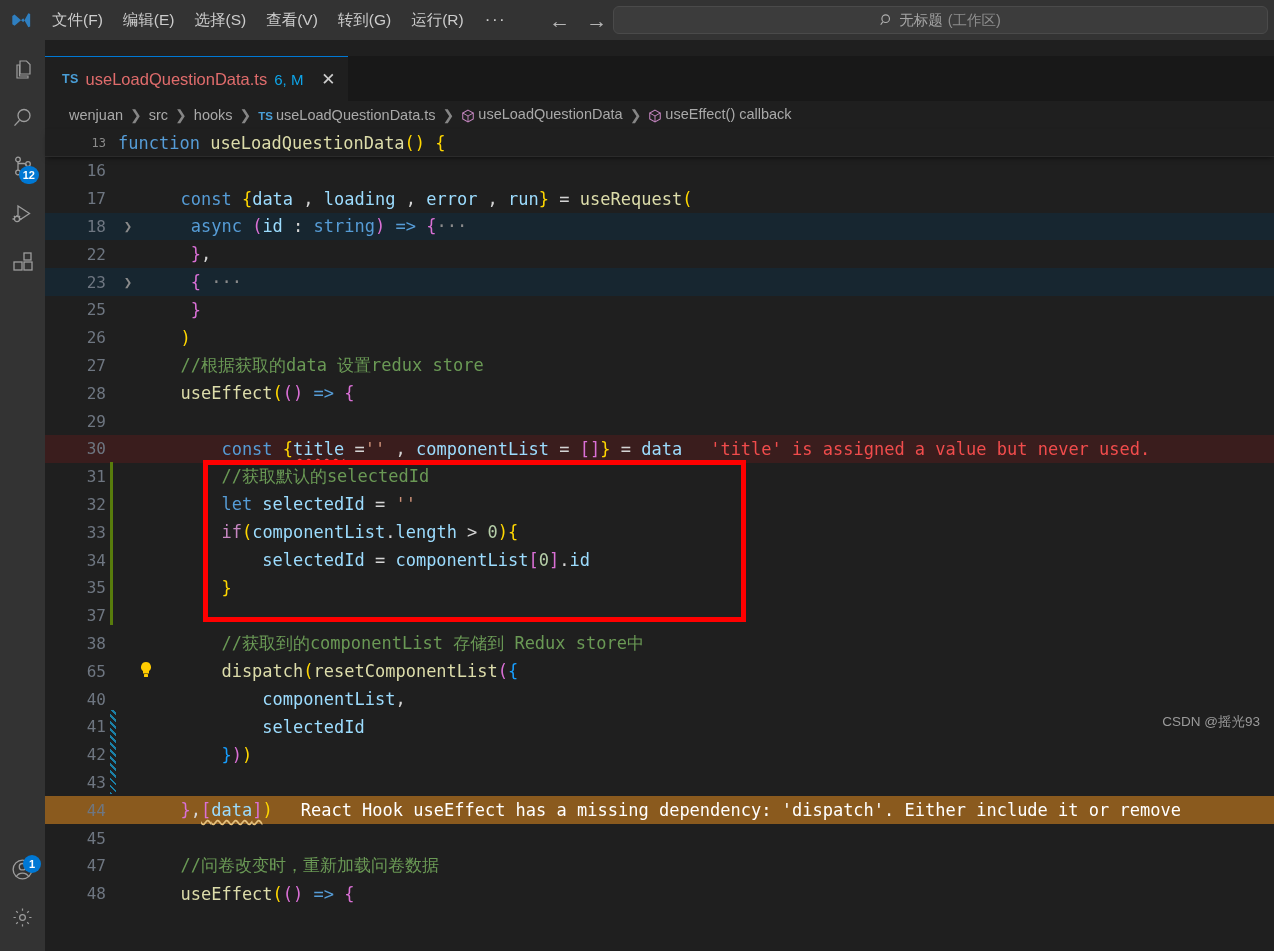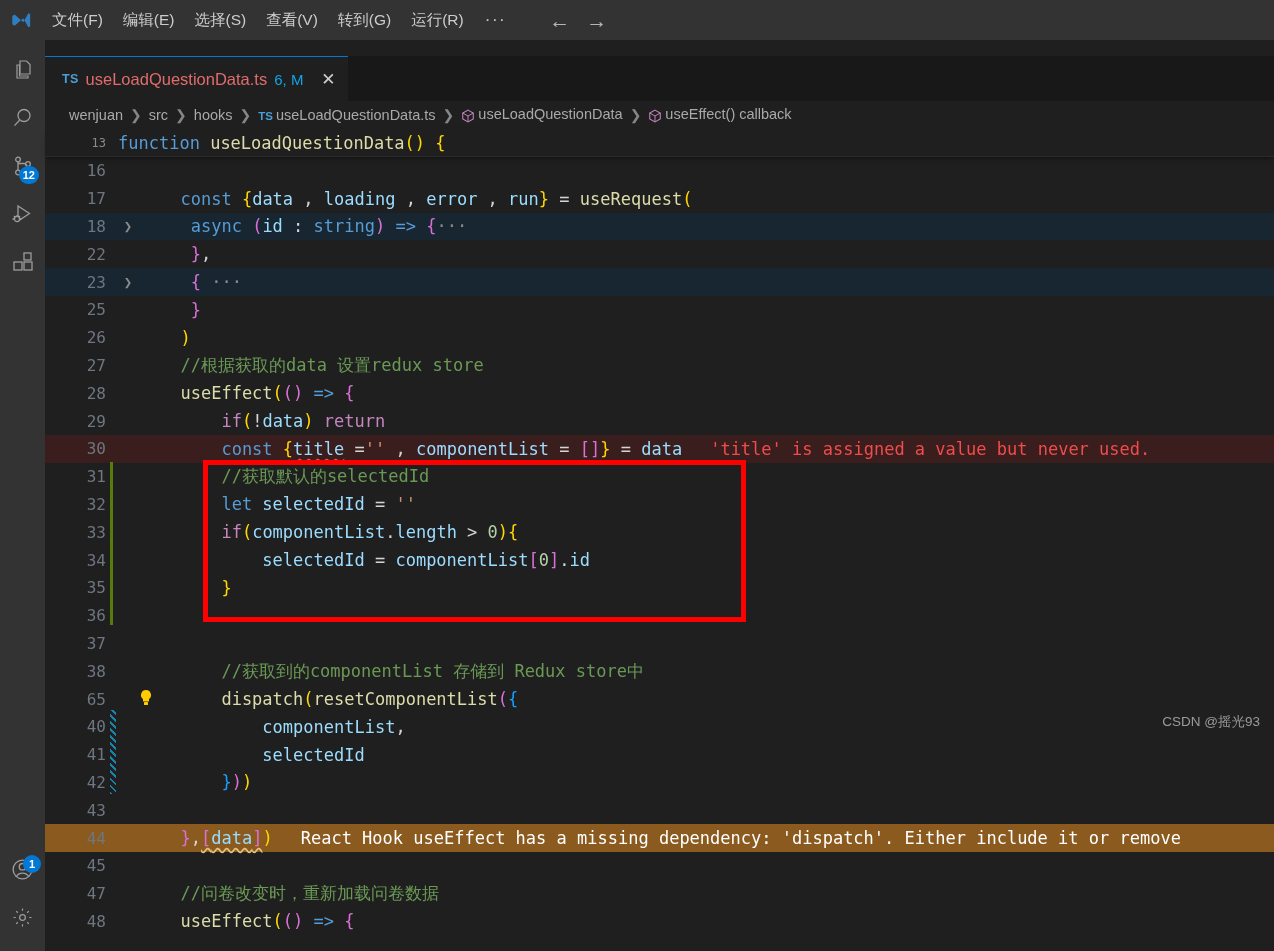--- a/index.html
+++ b/index.html
@@ -184,20 +184,30 @@
         <div class="menu-item">选择(S)</div>
         <div class="menu-item">查看(V)</div>
         <div class="menu-item">转到(G)</div>
         <div class="menu-item">运行(R)</div>
         <div class="menu-item dots">···</div>
       </div>
     <div class="nav-arrows">
       <span class="nav-arrow">←</span>
       <span class="nav-arrow">→</span>
     </div>
+    <div class="cmdcenter">
+      <span>
+        <svg width="14" height="14" viewBox="0 0 16 16" style="vertical-align:-2px">
+          <circle cx="6.5" cy="6.5" r="4.3" fill="none" stroke="#b0b0b0" stroke-width="1.3"></circle>
+          <line x1="3.1" y1="10.1" x2="0.8" y2="13.4" stroke="#b0b0b0" stroke-width="1.3"></line>
+        </svg>
+      </span>
+      <span class="label">无标题</span>
+      <span class="label paren">(工作区)</span>
+    </div>
   </div>
 
   <div class="activitybar">
     <div class="act-top">
 
       <div class="act-icon">
         <span>
           <svg width="24" height="24" viewBox="0 0 24 24" fill="none" stroke="#9d9d9d" stroke-width="1.2">
             <path d="M9 3 h6.5 L19 6.5 V16 H9 Z"></path>
             <path d="M6 7 h2.5 v11 h8.5 v2 H6 Z" fill="#333333"></path>
@@ -311,28 +321,27 @@
       <div id="code-lines">
           <div class="code-line "><span class="ln">16</span><span class="fold"></span><span class="gutter-extra"></span><span class="txt"></span></div>
           <div class="code-line "><span class="ln">17</span><span class="fold"></span><span class="gutter-extra"></span><span class="txt"><span class="t-kw">  const </span><span class="t-p1">{</span><span class="t-var">data</span><span class="t-plain"> , </span><span class="t-var">loading</span><span class="t-plain"> , </span><span class="t-var">error</span><span class="t-plain"> , </span><span class="t-var">run</span><span class="t-p1">}</span><span class="t-plain"> = </span><span class="t-fn">useRequest</span><span class="t-p1">(</span></span></div>
           <div class="code-line line-hl"><span class="ln">18</span><span class="fold">❯</span><span class="gutter-extra"></span><span class="txt"><span class="t-kw">   async </span><span class="t-p2">(</span><span class="t-var">id</span><span class="t-plain"> : </span><span class="t-kw">string</span><span class="t-p2">)</span><span class="t-plain"> </span><span class="t-kw">=&gt;</span><span class="t-plain"> </span><span class="t-p2">{</span><span class="t-dots">···</span></span></div>
           <div class="code-line "><span class="ln">22</span><span class="fold"></span><span class="gutter-extra"></span><span class="txt"><span class="t-plain">   </span><span class="t-p2">}</span><span class="t-plain">,</span></span></div>
           <div class="code-line line-hl"><span class="ln">23</span><span class="fold">❯</span><span class="gutter-extra"></span><span class="txt"><span class="t-plain">   </span><span class="t-p2">{</span><span class="t-dots"> ···</span></span></div>
           <div class="code-line "><span class="ln">25</span><span class="fold"></span><span class="gutter-extra"></span><span class="txt"><span class="t-plain">   </span><span class="t-p2">}</span></span></div>
           <div class="code-line "><span class="ln">26</span><span class="fold"></span><span class="gutter-extra"></span><span class="txt"><span class="t-plain">  </span><span class="t-p1">)</span></span></div>
           <div class="code-line "><span class="ln">27</span><span class="fold"></span><span class="gutter-extra"></span><span class="txt"><span class="t-cmt">  //根据获取的data 设置redux store</span></span></div>
           <div class="code-line "><span class="ln">28</span><span class="fold"></span><span class="gutter-extra"></span><span class="txt"><span class="t-fn">  useEffect</span><span class="t-p1">(</span><span class="t-p2">(</span><span class="t-p2">)</span><span class="t-plain"> </span><span class="t-kw">=&gt;</span><span class="t-plain"> </span><span class="t-p2">{</span></span></div>
-          <div class="code-line "><span class="ln">29</span><span class="fold"></span><span class="gutter-extra"></span><span class="txt"><span class="t-kw2">      if</span><span class="t-p1">(</span><span class="t-plain">!</span><span class="t-var">data</span><span class="t-p1">)</span><span class="t-plain"> </span><span class="t-kw2">return</span></span></div>
+          <div class="code-line "><span class="ln">29</span><span class="fold"></span><span class="gutter-extra"></span></div>
           <div class="code-line line-err"><span class="ln">30</span><span class="fold"></span><span class="gutter-extra"></span><span class="txt"><span class="t-kw">      const </span><span class="t-p1">{</span><span class="t-var squiggle-err">title</span><span class="t-plain"> =</span><span class="t-str">''</span><span class="t-plain"> , </span><span class="t-var">componentList</span><span class="t-plain"> = </span><span class="t-p2">[</span><span class="t-p2">]</span><span class="t-p1">}</span><span class="t-plain"> = </span><span class="t-var">data</span><span class="t-err-msg" style="margin-left: 28px;">'title' is assigned a value but never used.</span></span></div>
           <div class="code-line "><span class="ln">31</span><span class="fold"></span><span class="gutter-extra"></span><span class="txt"><span class="t-cmt">      //获取默认的selectedId</span></span></div>
           <div class="code-line "><span class="ln">32</span><span class="fold"></span><span class="gutter-extra"></span><span class="txt"><span class="t-kw">      let </span><span class="t-var">selectedId</span><span class="t-plain"> = </span><span class="t-str">''</span></span></div>
           <div class="code-line "><span class="ln">33</span><span class="fold"></span><span class="gutter-extra"></span><span class="txt"><span class="t-kw2">      if</span><span class="t-p1">(</span><span class="t-var">componentList</span><span class="t-plain">.</span><span class="t-prop">length</span><span class="t-plain"> &gt; </span><span class="t-num">0</span><span class="t-p1">)</span><span class="t-p1">{</span></span></div>
           <div class="code-line "><span class="ln">34</span><span class="fold"></span><span class="gutter-extra"></span><span class="txt"><span class="t-var">          selectedId</span><span class="t-plain"> = </span><span class="t-var">componentList</span><span class="t-p2">[</span><span class="t-num">0</span><span class="t-p2">]</span><span class="t-plain">.</span><span class="t-prop">id</span></span></div>
           <div class="code-line "><span class="ln">35</span><span class="fold"></span><span class="gutter-extra"></span><span class="txt"><span class="t-plain">      </span><span class="t-p1">}</span></span></div>
-          <div class="code-line "><span class="ln">36</span><span class="fold"></span><span class="gutter-extra"></span><span class="txt"></span></div>
           <div class="code-line "><span class="ln">37</span><span class="fold"></span><span class="gutter-extra"></span><span class="txt"></span></div>
           <div class="code-line "><span class="ln">38</span><span class="fold"></span><span class="gutter-extra"></span><span class="txt"><span class="t-cmt">      //获取到的componentList 存储到 Redux store中</span></span></div>
           <div class="code-line "><span class="ln">65</span><span class="fold"></span><span class="gutter-extra"><span style="position: absolute; left: 0px; top: 4px; font-size: 15px; line-height: 1;"><svg width="16" height="18" viewBox="0 0 16 18">
                   <path d="M8 1 a5 5 0 0 1 3 9 v2.4 H5 V10 A5 5 0 0 1 8 1 Z" fill="#ffcc00"></path>
                   <rect x="6" y="13" width="4" height="3" rx=".6" fill="#ffcc00"></rect>
                 </svg></span></span><span class="txt"><span class="t-fn">      dispatch</span><span class="t-p1">(</span><span class="t-fn">resetComponentList</span><span class="t-p2">(</span><span class="t-p3">{</span></span></div>
           <div class="code-line "><span class="ln">40</span><span class="fold"></span><span class="gutter-extra"></span><span class="txt"><span class="t-var">          componentList</span><span class="t-plain">,</span></span></div>
           <div class="code-line "><span class="ln">41</span><span class="fold"></span><span class="gutter-extra"></span><span class="txt"><span class="t-var">          selectedId</span></span></div>
           <div class="code-line "><span class="ln">42</span><span class="fold"></span><span class="gutter-extra"></span><span class="txt"><span class="t-plain">      </span><span class="t-p3">}</span><span class="t-p2">)</span><span class="t-p1">)</span></span></div>
           <div class="code-line "><span class="ln">43</span><span class="fold"></span><span class="gutter-extra"></span><span class="txt"></span></div>

